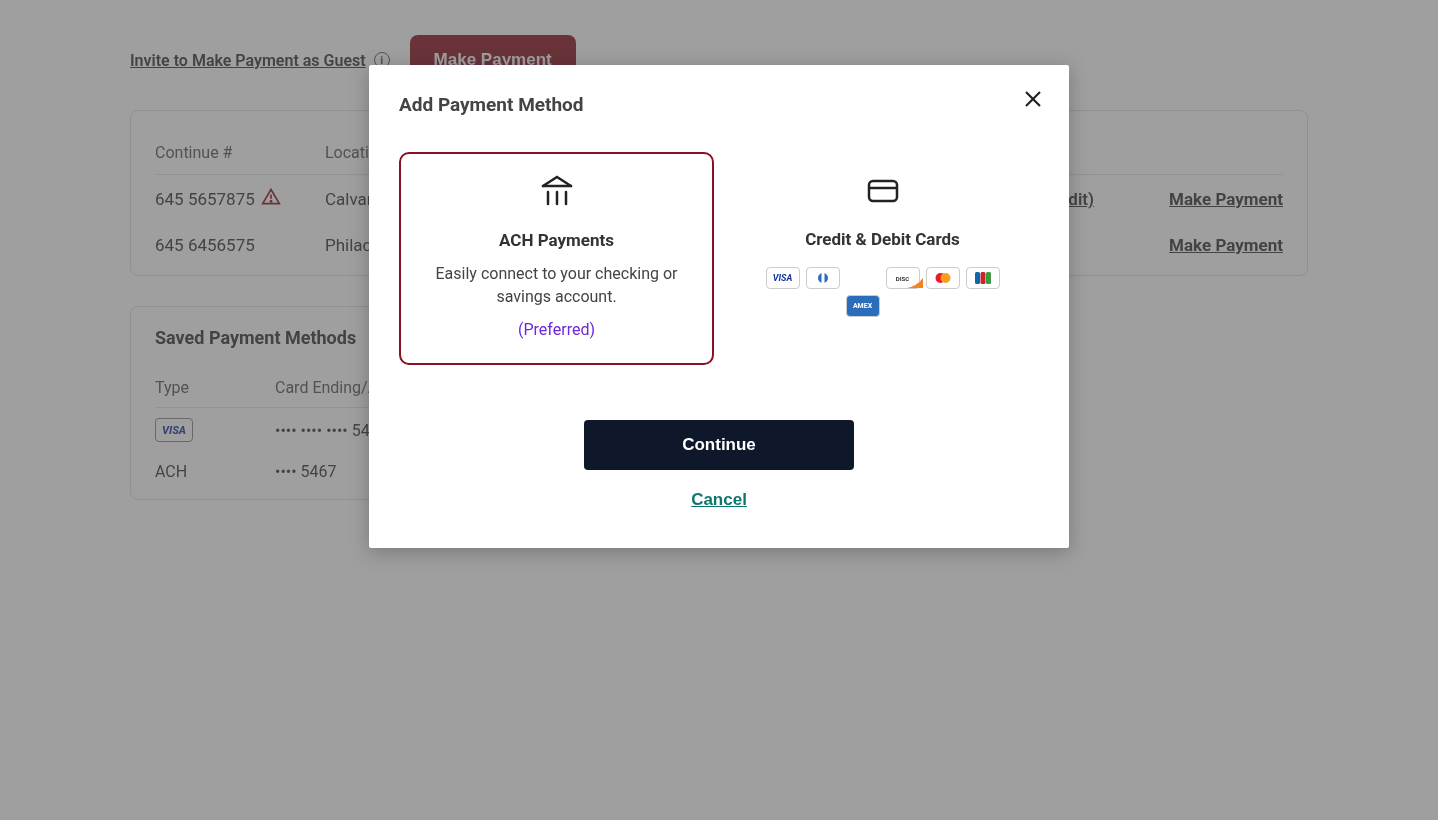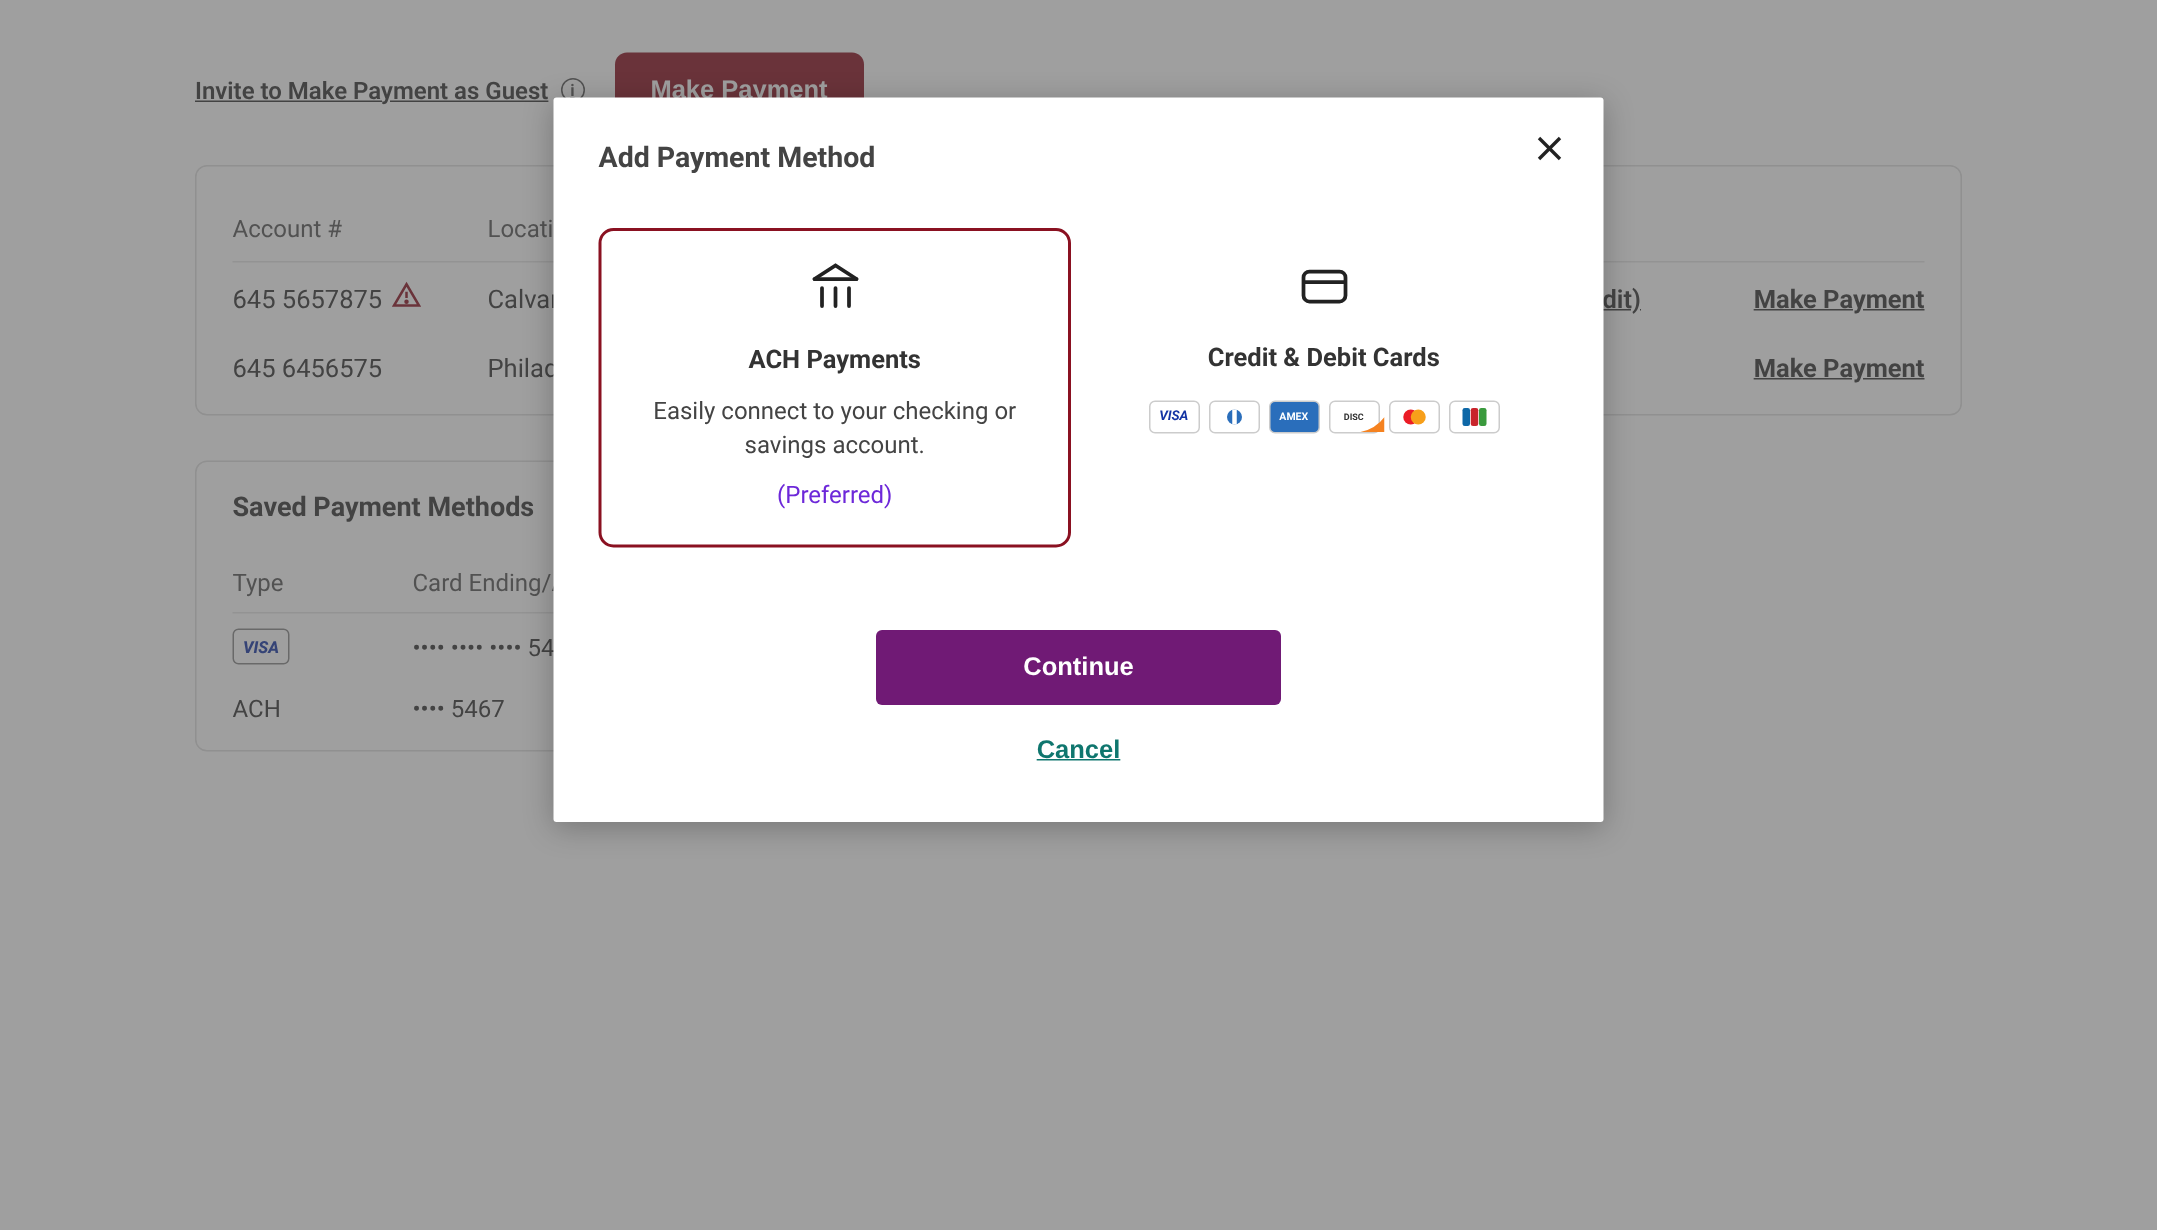--- a/index.html
+++ b/index.html
@@ -139,27 +139,27 @@
     .option-desc { font-size:16px; color:#444; line-height:1.45; margin-bottom:12px;}
     .option-sub { font-size:16px; color:#6d28d9; }
     .card-logos { display:flex; gap:6px; justify-content:center; margin-top:18px;}
     .card-logo {
       width:34px; height:22px; border:1px solid #ccc; border-radius:4px;
       display:flex; align-items:center; justify-content:center; font-size:8px; font-weight:700;
       background:#fff;
     }
     .logo-visa{ color:#1434a4; font-style:italic; font-size:9px;}
     .logo-diners{ background:#fff; }
-    .logo-amex{ background:#2a6ebb; color:#fff; font-size:7px;}
+    .logo-amex{ background:#2a6ebb; color:#fff; font-size:7px;margin-top:28px;}
     .logo-discover{ font-size:6px; color:#333;}
     .logo-mc{}
     .logo-jcb{}
     .modal-actions { display:flex; flex-direction:column; align-items:center; gap:20px;}
     .continue-btn {
-      background:#701a75; color:#fff; border:none; border-radius:4px;
+      background:#0f172a; color:#fff; border:none; border-radius:4px;
       padding: 15px 0; width:270px; font-size:17px; font-weight:600; cursor:pointer;
     }
     .cancel-link {
       color:#0f766e; font-weight:700; text-decoration:underline; font-size:17px; cursor:pointer;
       background:none; border:none;
     }
   </style>
 </head>
 <body>
 
@@ -169,21 +169,21 @@
       <a class="guest-link" href="#">
         <span>Invite to Make Payment as Guest</span>
         <span class="info-circle">i</span>
       </a>
       <button class="make-payment-btn">Make Payment</button>
     </div>
   </div>
 
   <div class="card">
     <div class="table-header-row">
-      <div class="col-account">Account #</div>
+      <div class="col-account">Continue #</div>
       <div class="col-location">Location</div>
       <div class="col-mid"></div>
       <div class="col-status">Autopay Status</div>
       <div class="col-edit"></div>
       <div class="col-action"></div>
     </div>
 
     <div class="table-row">
       <div class="col-account">
         <span>645 5657875</span>

